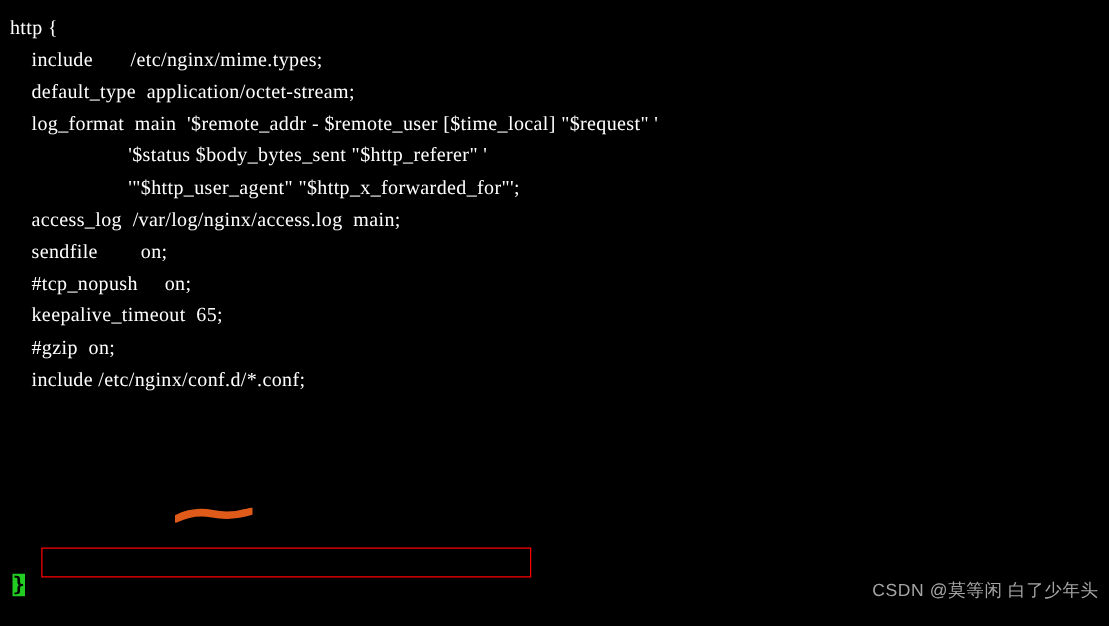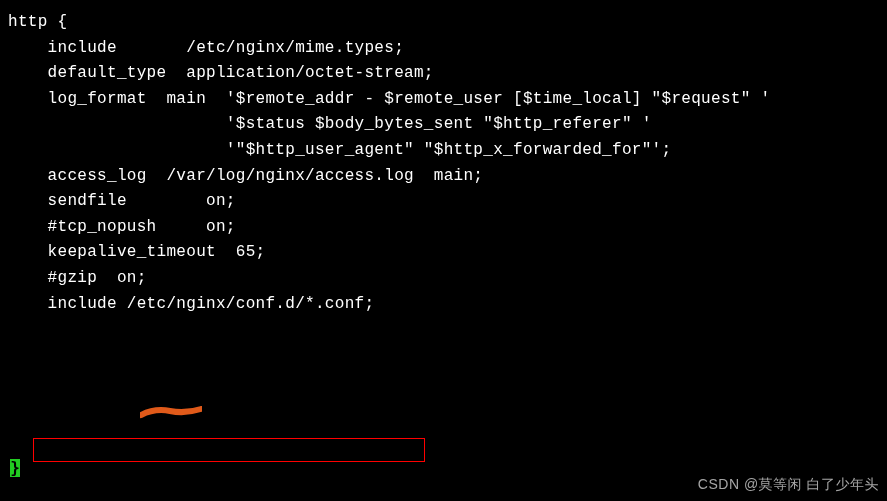--- a/index.html
+++ b/index.html
@@ -12,20 +12,21 @@
     font-size: 16px;
     color: #ffffff;
     line-height: 1.6;
     position: relative;
     overflow: hidden;
   }
   .terminal {
     padding: 10px 8px 0 8px;
     white-space: pre;
     letter-spacing: 0.3px;
+    font-family: Liberation Serif, serif;
   }
   .line { display:block; }
   .orange-mark {
     position: absolute;
     left: 140px;
     top: 406px;
     width: 62px;
     height: 14px;
     pointer-events: none;
   }
@@ -48,21 +49,21 @@
     color: #000;
     font-weight: bold;
     font-family: monospace;
     font-size:16px;
     line-height:18px;
     text-align:center;
   }
   .watermark {
     position: absolute;
     right: 8px;
-    bottom: 6px;
+    bottom: 18px;
     font-family: Arial, sans-serif;
     font-size: 14px;
     color: rgba(220,220,220,0.75);
     letter-spacing: 0.5px;
   }
 </style>
 </head>
 <body>
 
 <div class="terminal"><span class="line">http {</span><span class="line">    include       /etc/nginx/mime.types;</span><span class="line">    default_type  application/octet-stream;</span><span class="line"></span><span class="line">    log_format  main  '$remote_addr - $remote_user [$time_local] "$request" '</span><span class="line">                      '$status $body_bytes_sent "$http_referer" '</span><span class="line">                      '"$http_user_agent" "$http_x_forwarded_for"';</span><span class="line"></span><span class="line">    access_log  /var/log/nginx/access.log  main;</span><span class="line"></span><span class="line">    sendfile        on;</span><span class="line">    #tcp_nopush     on;</span><span class="line"></span><span class="line">    keepalive_timeout  65;</span><span class="line"></span><span class="line">    #gzip  on;</span><span class="line"></span><span class="line">    include /etc/nginx/conf.d/*.conf;</span></div>

